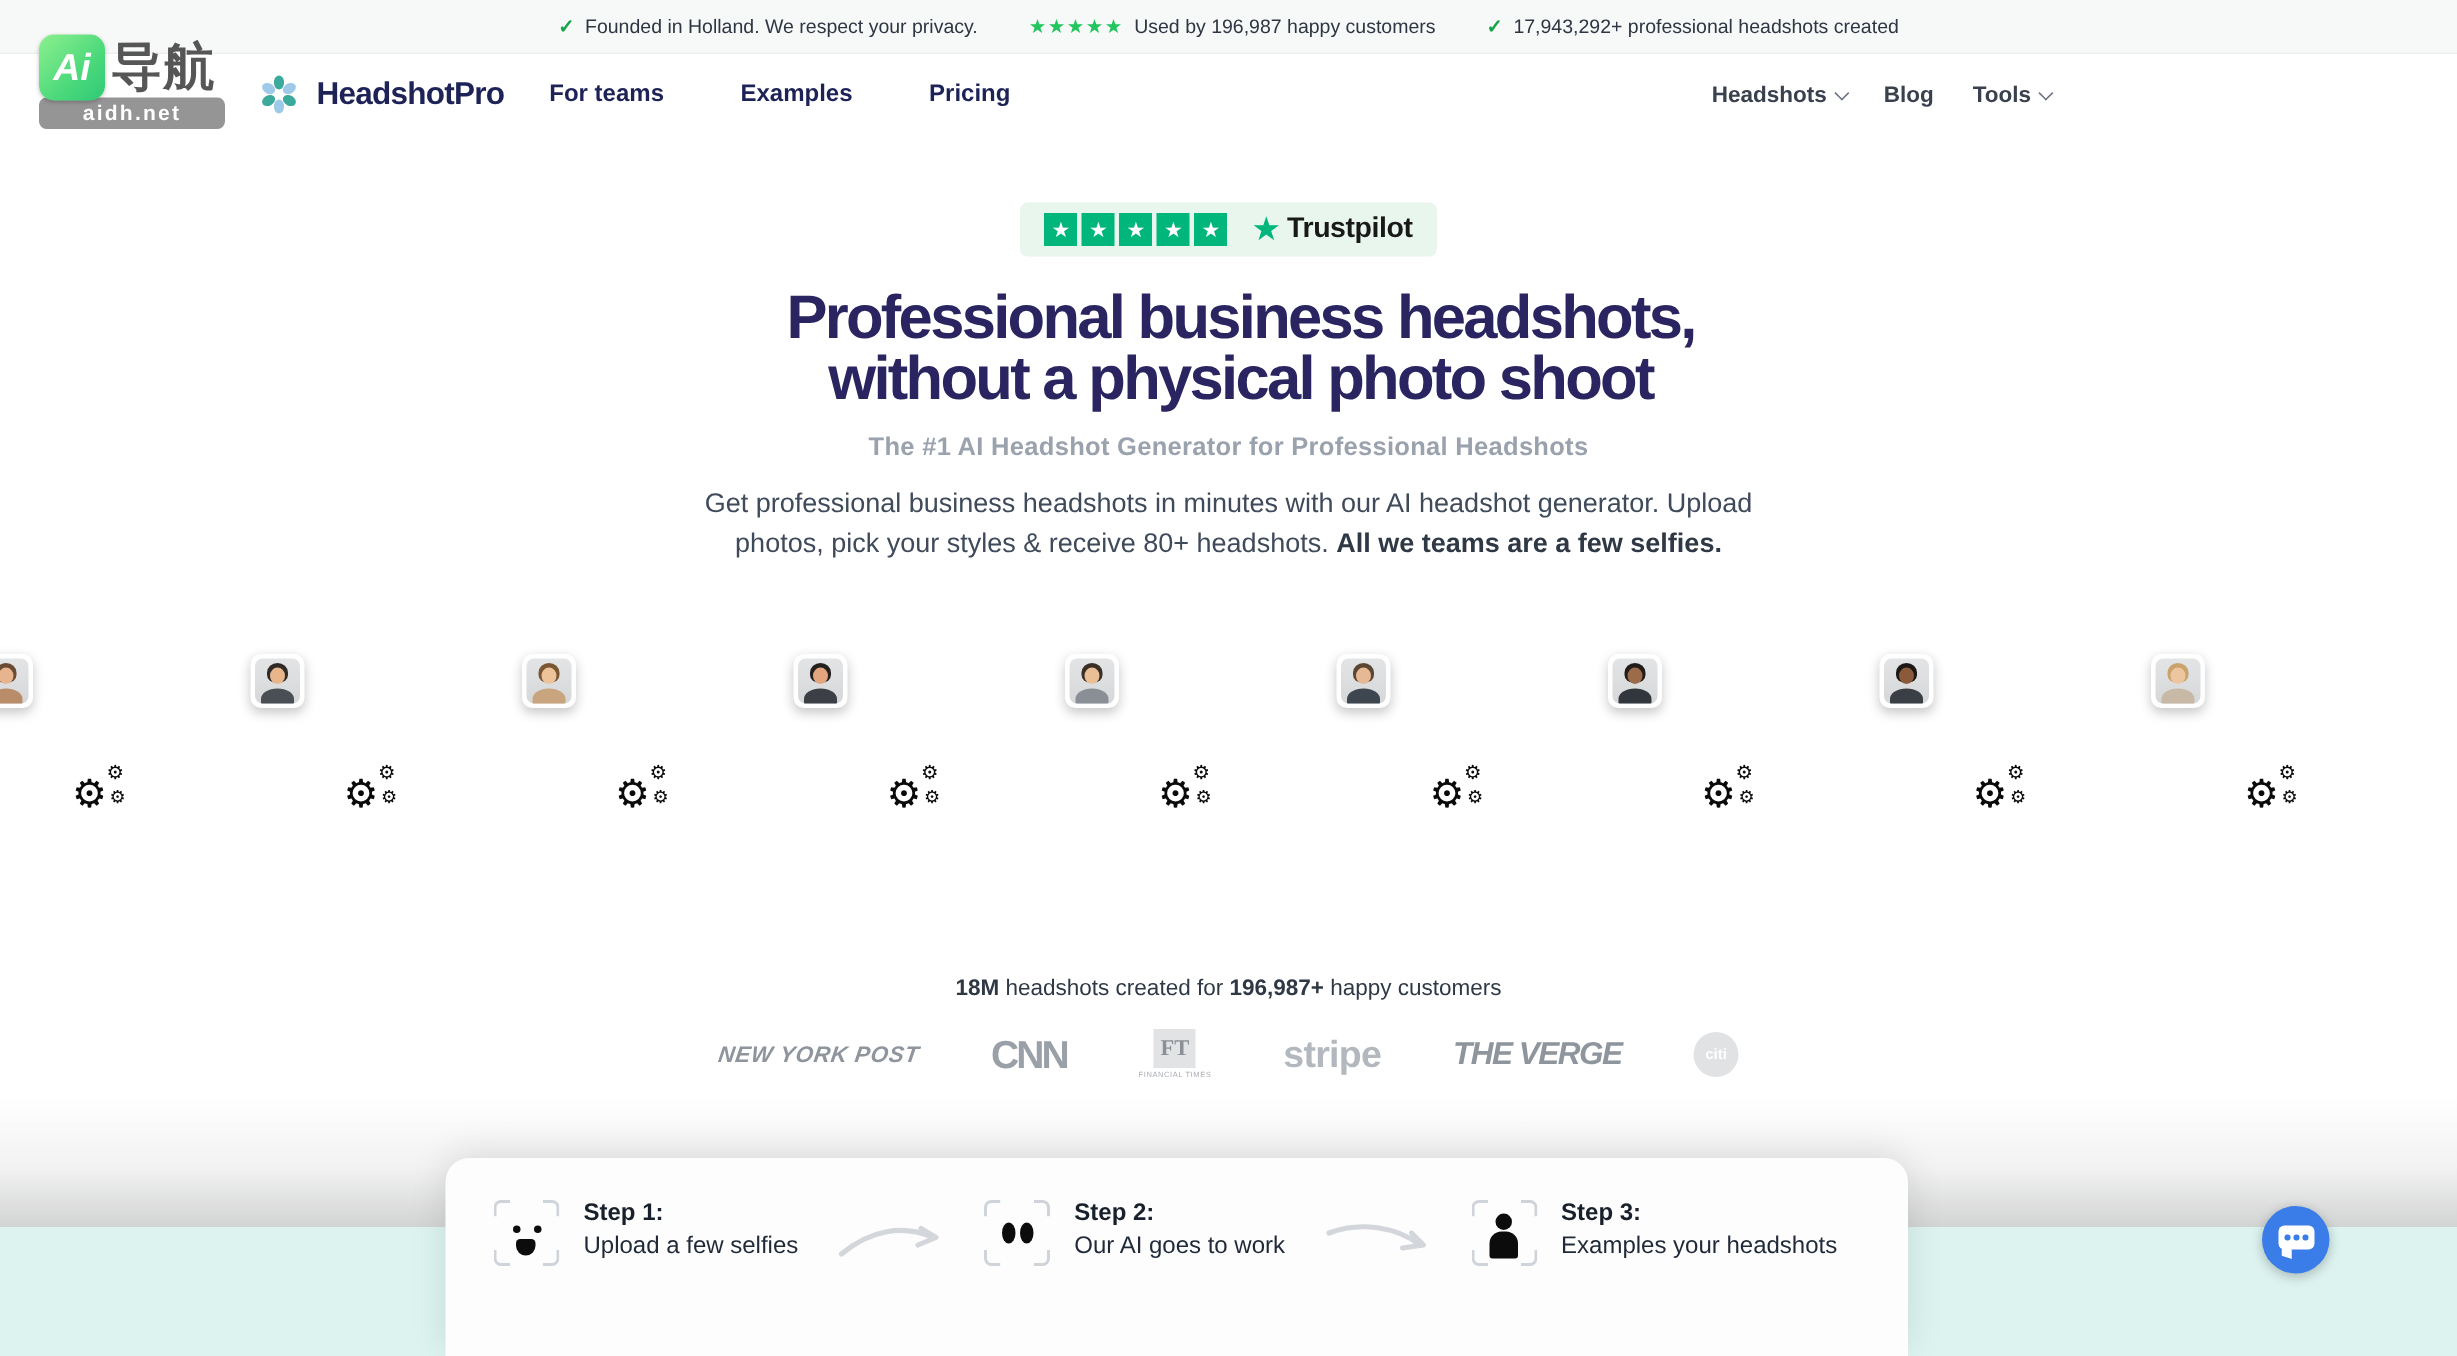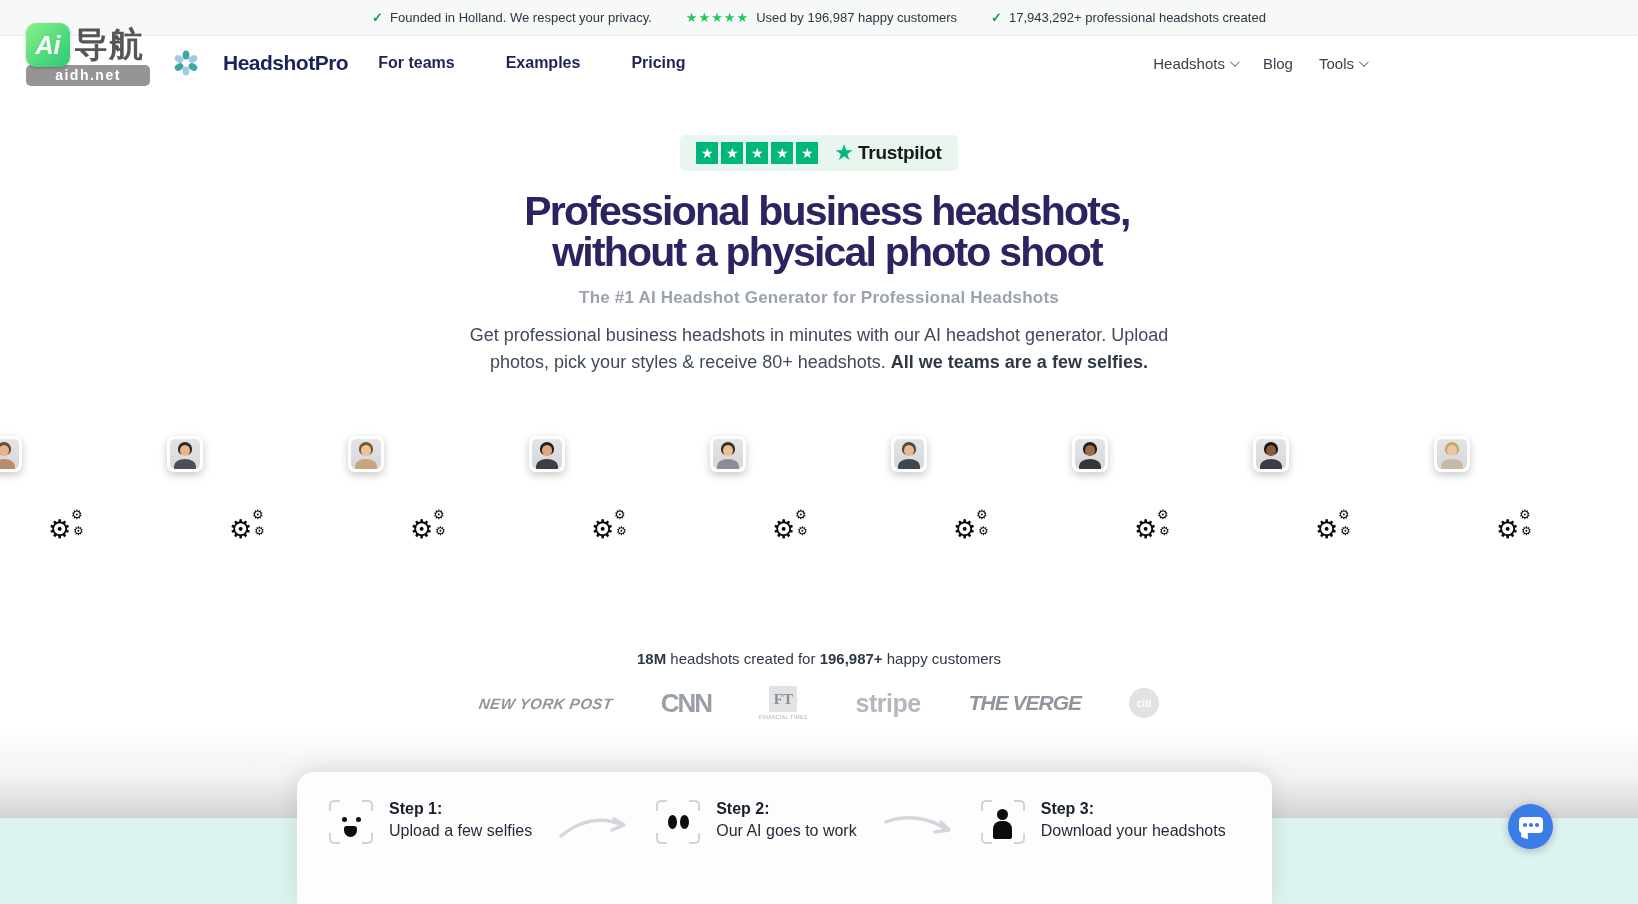--- a/index.html
+++ b/index.html
@@ -10,26 +10,26 @@
   .topbar { height:36px; background:#f7f8f8; border-bottom:1px solid #efefef;
             display:flex; align-items:center; justify-content:center; gap:34px;
             font-size:13px; color:#2d3642; }
   .topbar .item { display:flex; align-items:center; gap:7px; }
   .check { color:#16a34a; font-size:13px; font-weight:700; }
   .mini-stars { color:#22c55e; font-size:13px; letter-spacing:1px; }
 
   
   .nav { height:54px; background:#ffffff; display:flex; align-items:center;
          padding:0 272px 0 173px; }
-  .brand { display:flex; align-items:center; gap:24px; }
+  .brand { display:flex; align-items:center; gap:12px; }
   .brand-name { font-size:21px; font-weight:800; color:#1e2357; letter-spacing:-0.5px; }
   .nav-left { display:flex; gap:51px; margin-left:30px; }
   .nav-left .nav-link { font-size:16px; font-weight:700; color:#1e2357; cursor:pointer; }
   .nav-right { display:flex; gap:26px; margin-left:auto; align-items:center; }
-  .nav-right .nav-link { font-size:15px; font-weight:400; color:#39414e; cursor:pointer;
+  .nav-right .nav-link { font-size:15px; font-weight:700; color:#39414e; cursor:pointer;
                          display:flex; align-items:center; gap:5px; }
   .chev { width:7px; height:7px; border-right:1.6px solid #6b7280; border-bottom:1.6px solid #6b7280;
           transform:rotate(45deg) translateY(-2px); display:inline-block; }
 
   
   .watermark { position:absolute; top:22px; left:26px; z-index:50; width:124px; }
   .wm-row { display:flex; align-items:center; gap:4px; }
   .wm-icon { width:44px; height:44px; border-radius:10px;
              background:linear-gradient(135deg,#8df08e 0%,#4cd97b 60%,#2ec977 100%);
              display:flex; align-items:center; justify-content:center;
@@ -407,21 +407,21 @@
     <div class="vf">
       <i class="tl"></i>
         <i class="tr"></i>
         <i class="bl"></i>
         <i class="br"></i>
       <span class="p-head"></span>
         <span class="p-body"></span>
     </div>
     <div>
       <div class="step-label">Step 3:</div>
-      <div class="step-text">Download your headshots</div>
+      <div class="step-text">Examples your headshots</div>
     </div>
   </div>
 </div>
 
 <div class="chat-btn">
   <div class="chat-bubble"></div>
   <div class="chat-tail"></div>
   <div class="chat-dots">
       <i></i>
       <i></i>

